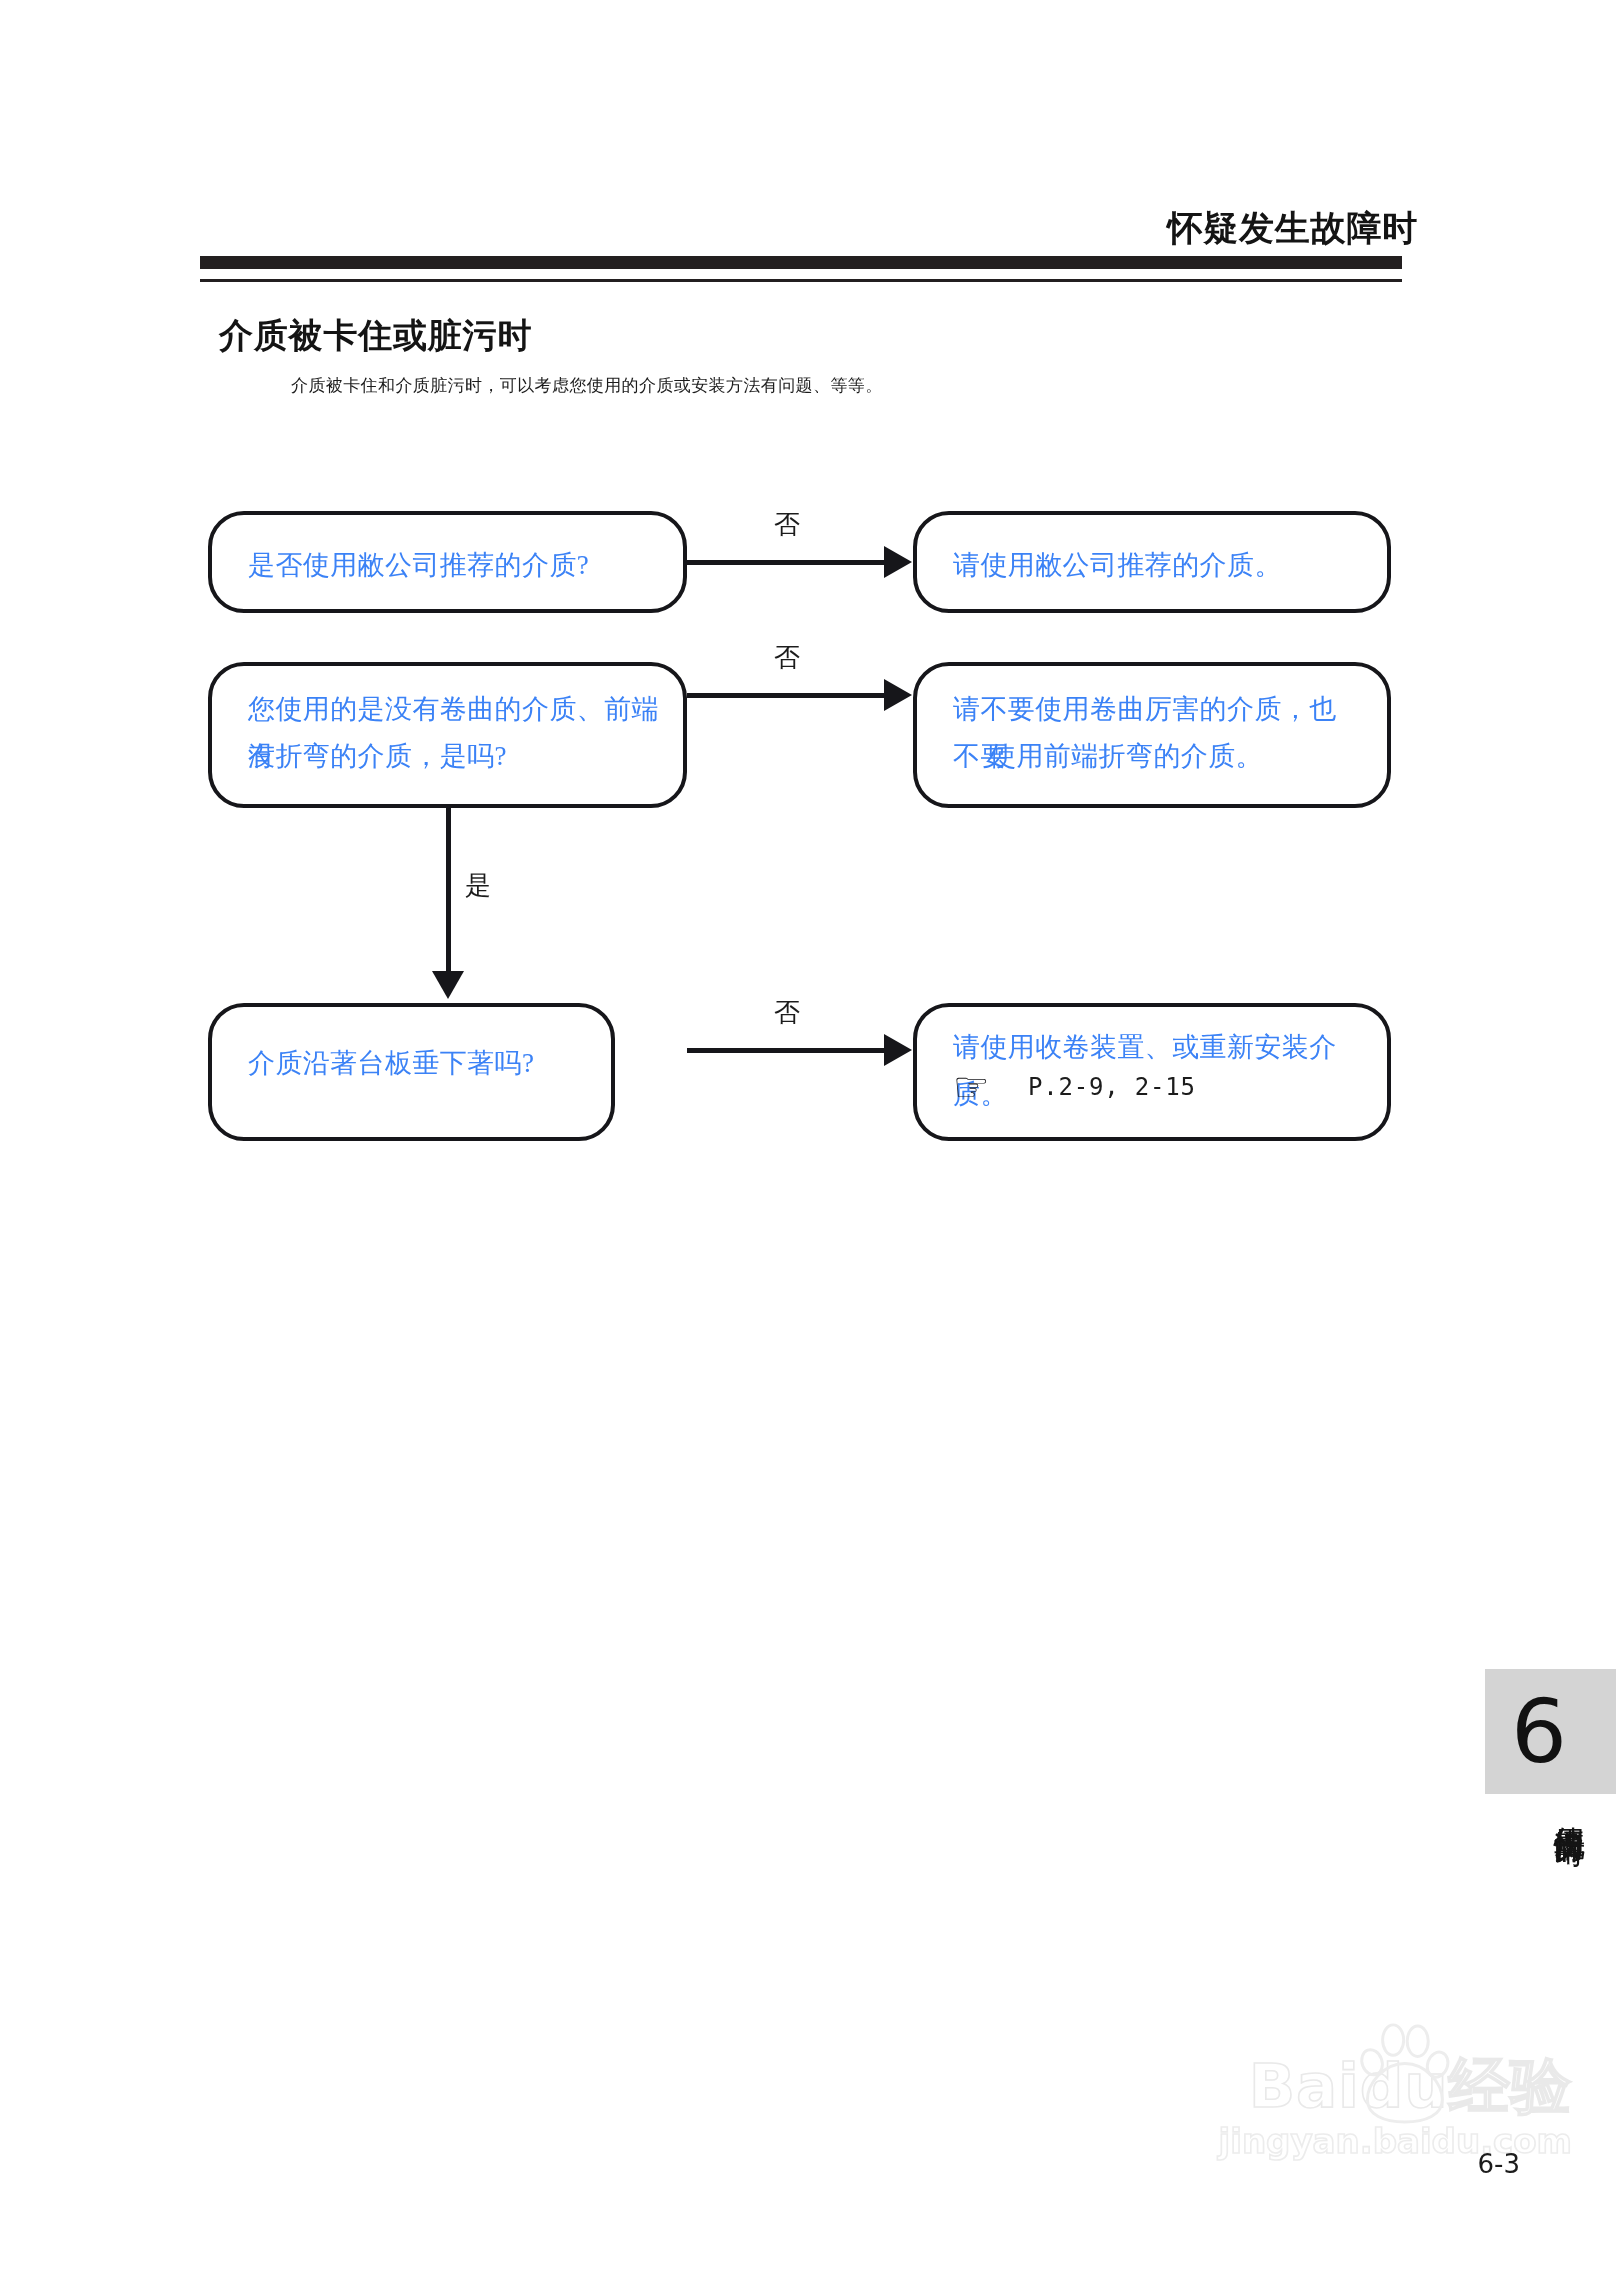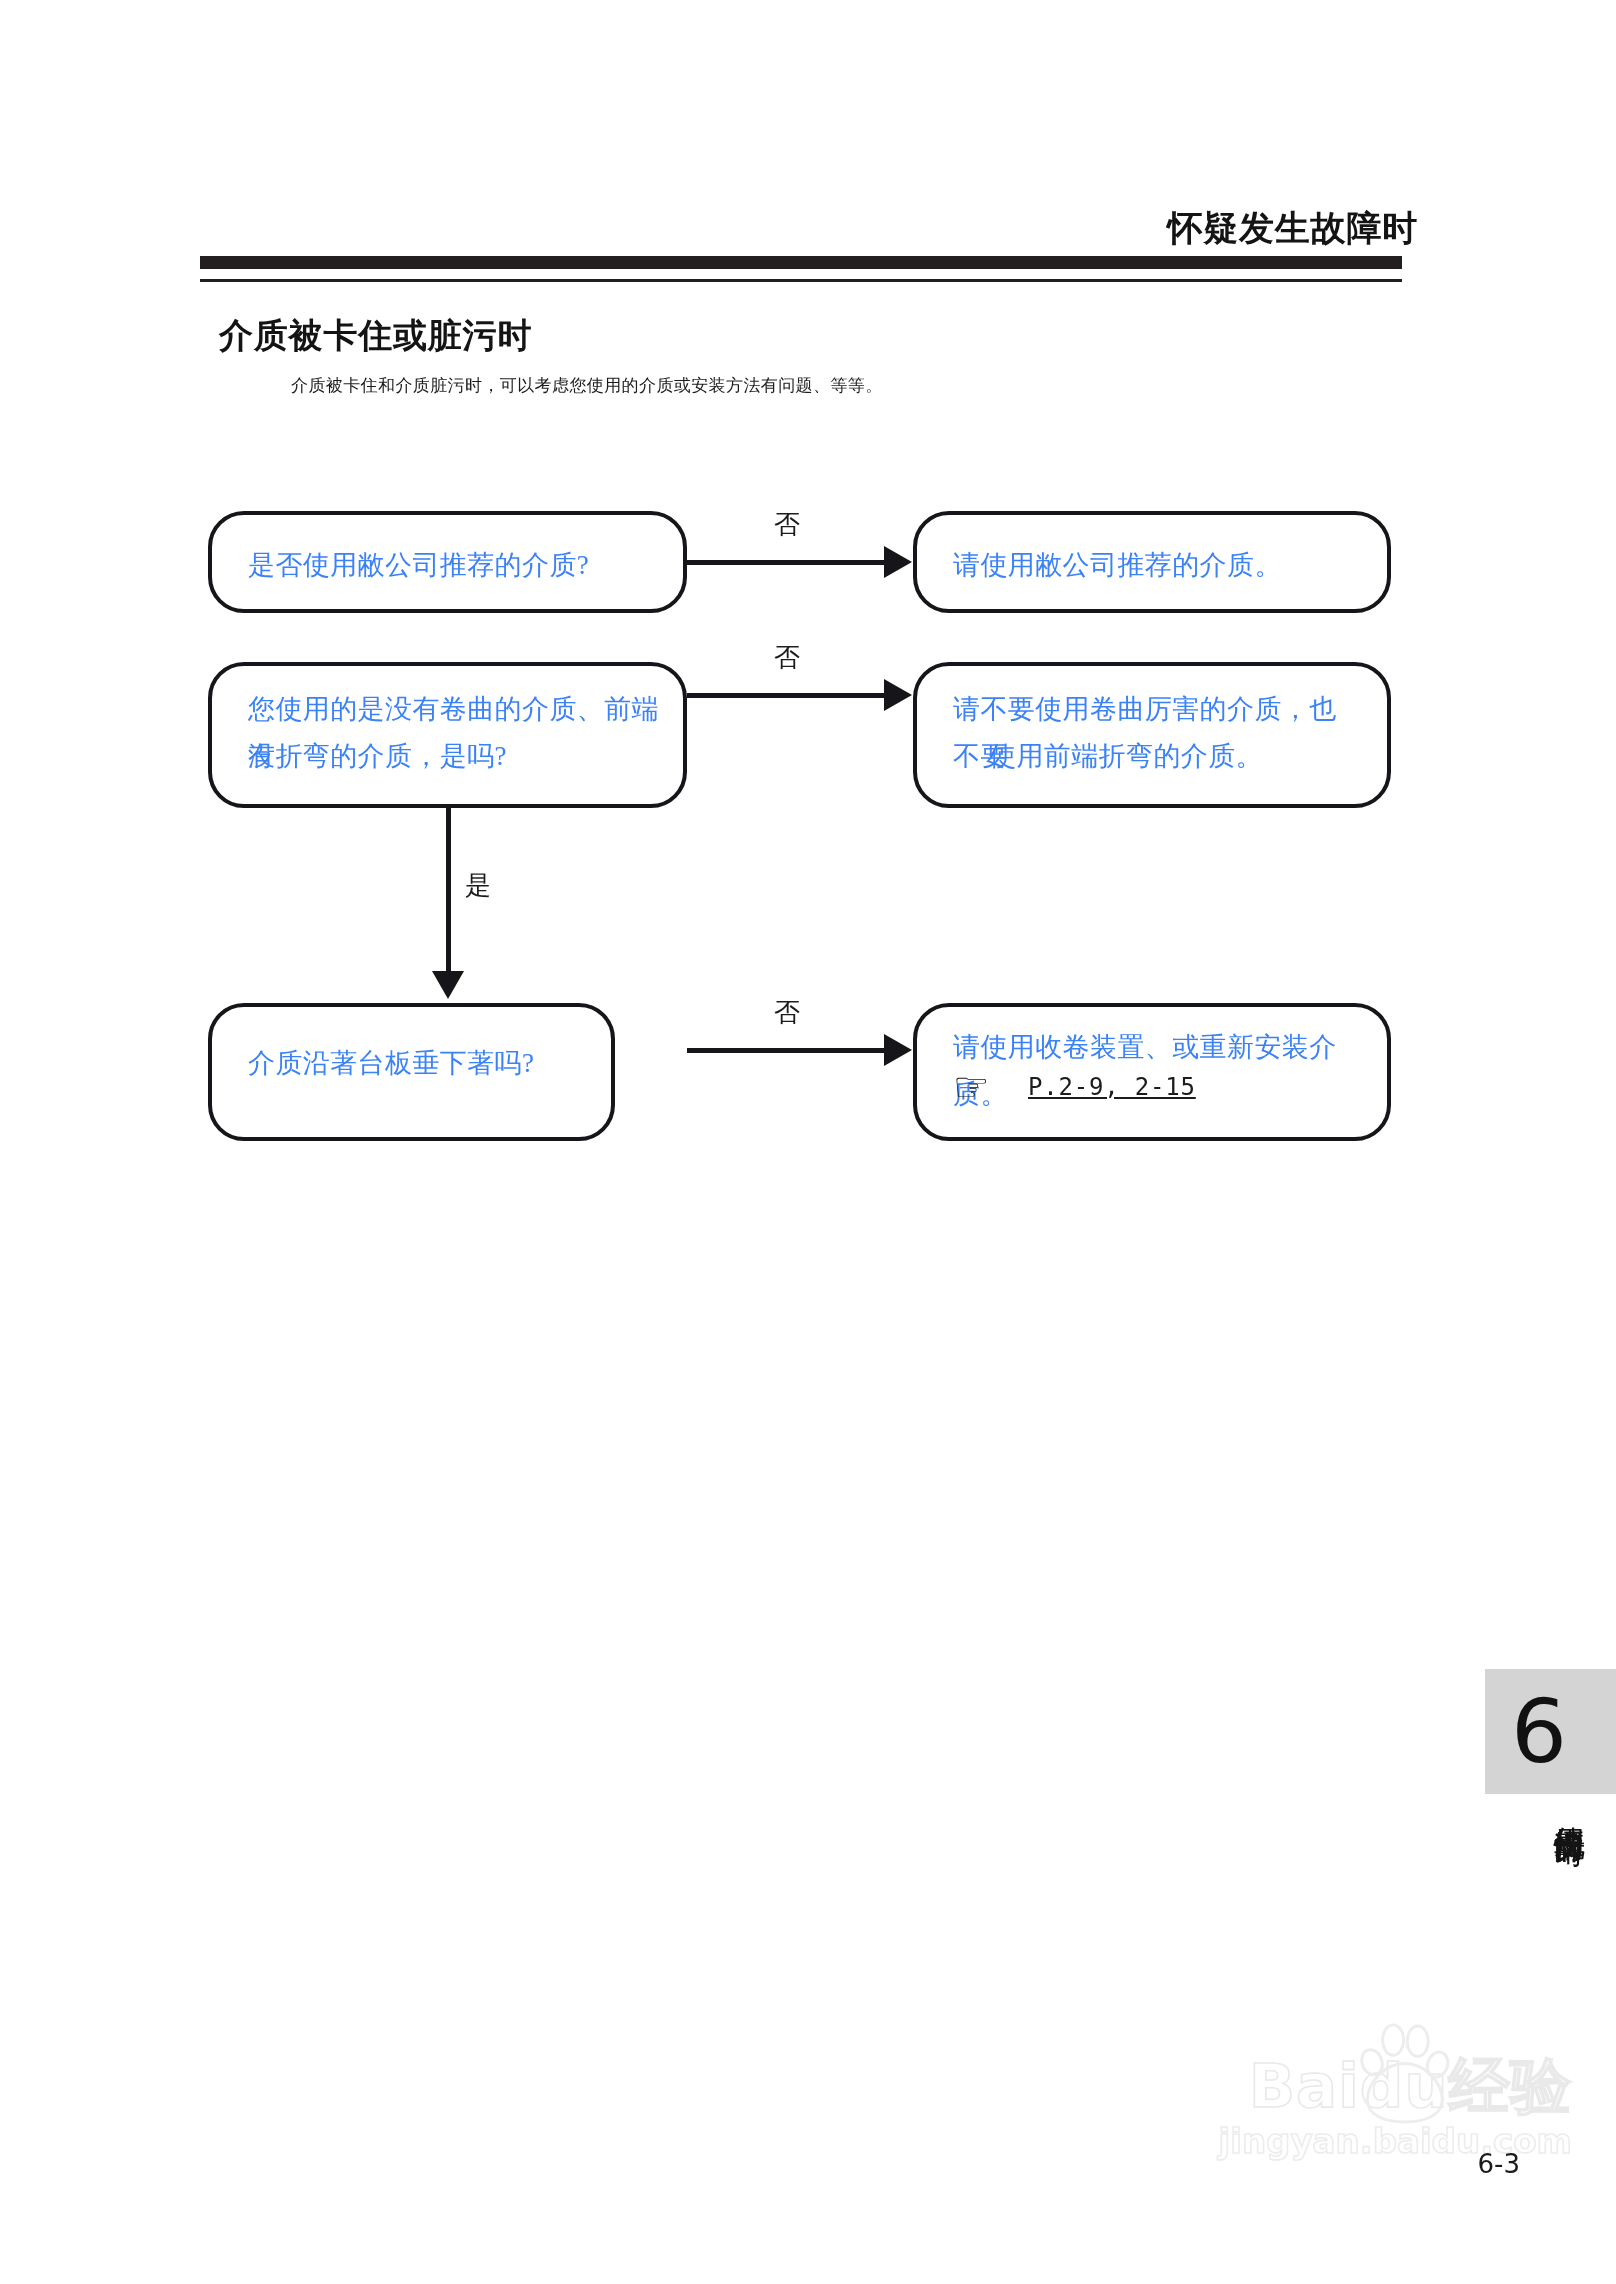--- a/index.html
+++ b/index.html
@@ -144,21 +144,20 @@
     font-size: 41px;
     color: #16161a;
     font-family: "DejaVu Sans", "Liberation Sans", sans-serif;
   }
   .ref-text {
     font-family: "DejaVu Sans Mono", "Liberation Mono", monospace;
     font-size: 24px;
     color: #1c1c1c;
     letter-spacing: 0.8px;
     margin-left: 14px;
-    text-decoration: underline;
   }
 
   
   .chapter-tab {
     position: absolute;
     left: 1485px;
     top: 1669px;
     width: 132px;
     height: 125px;
     background: #d4d4d4;

